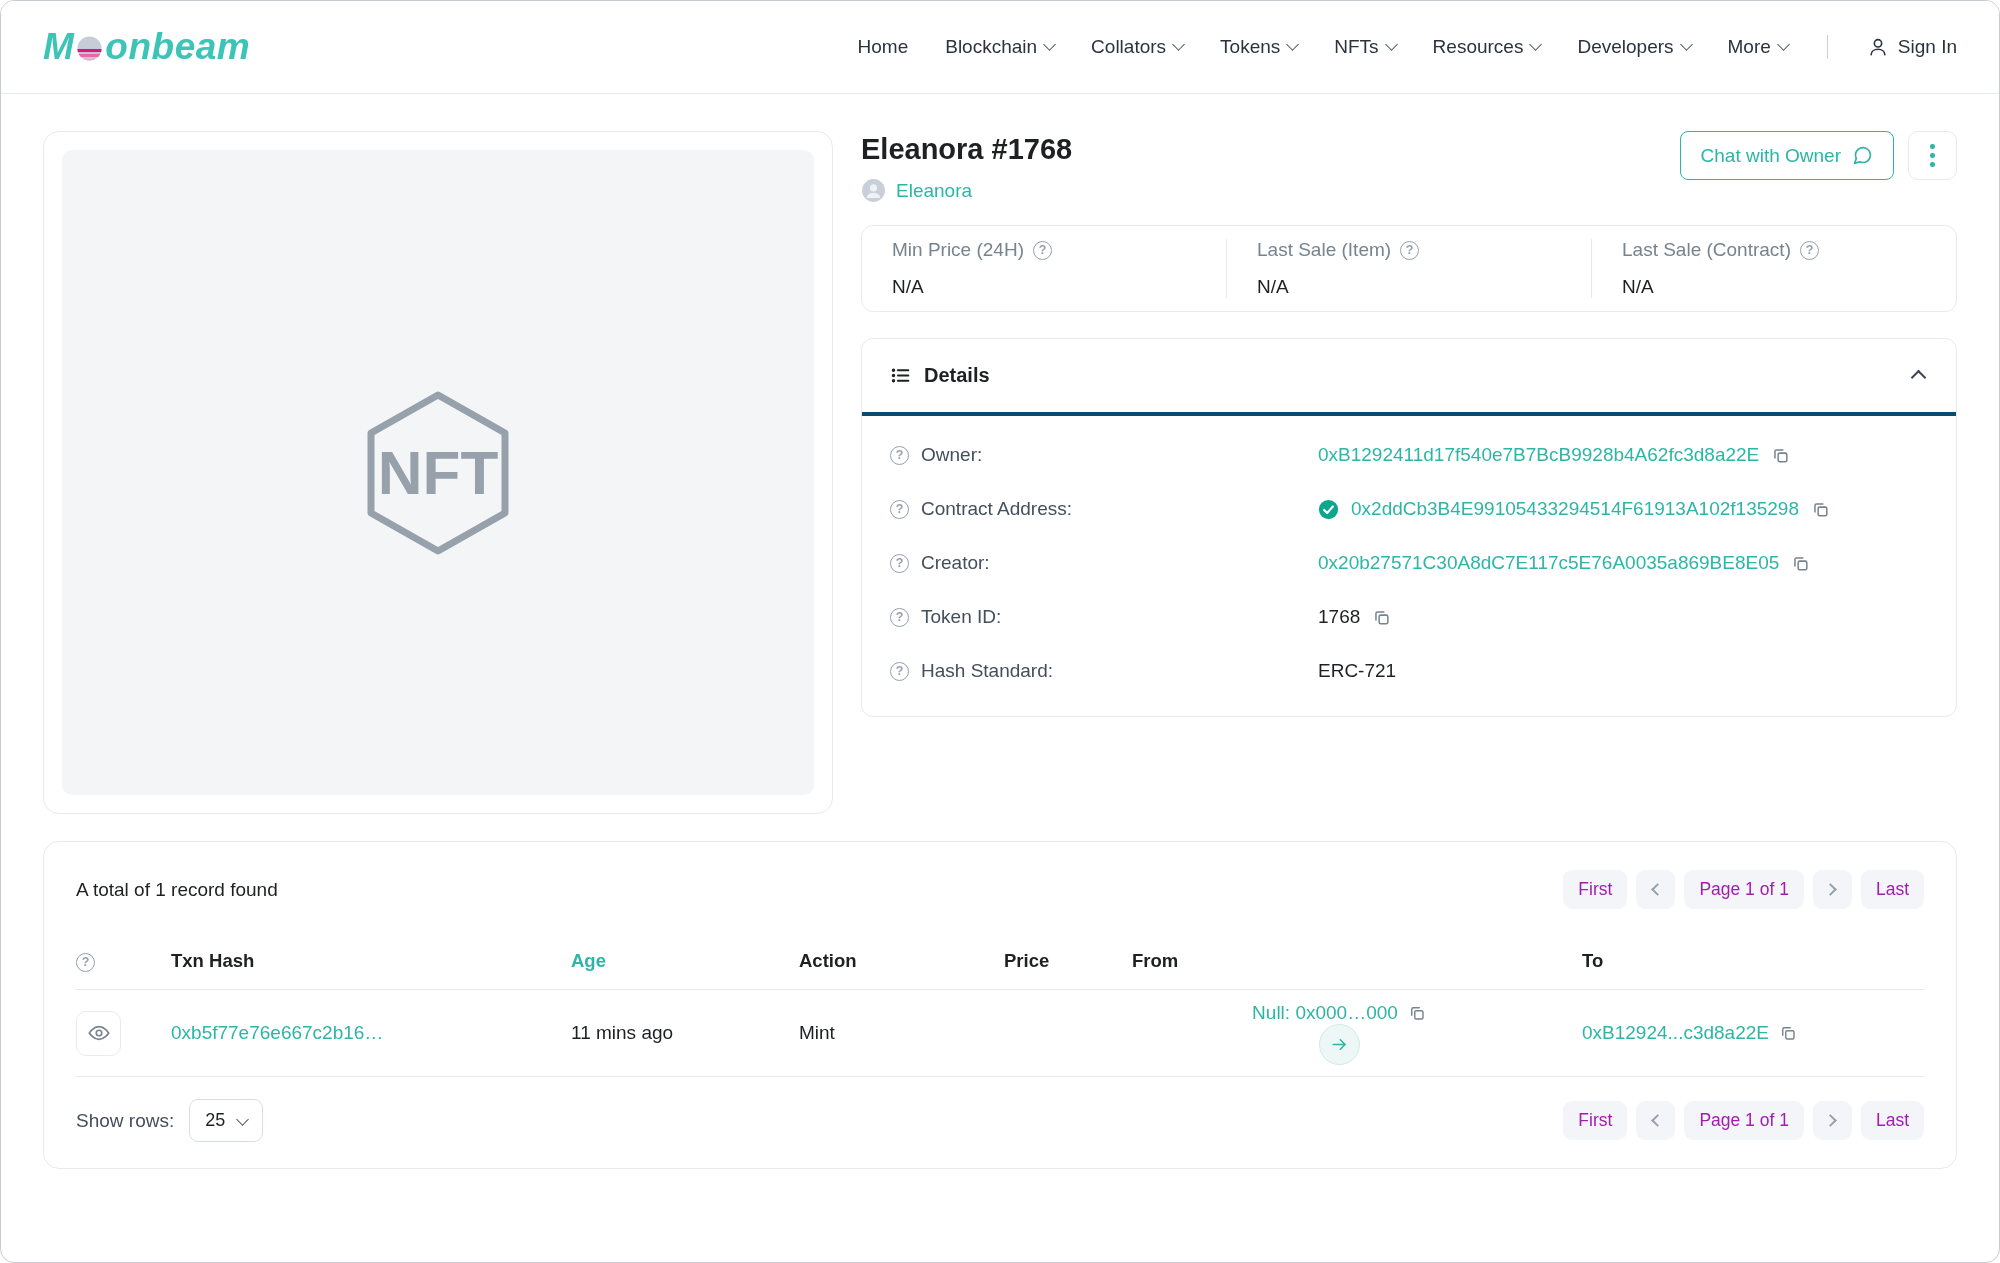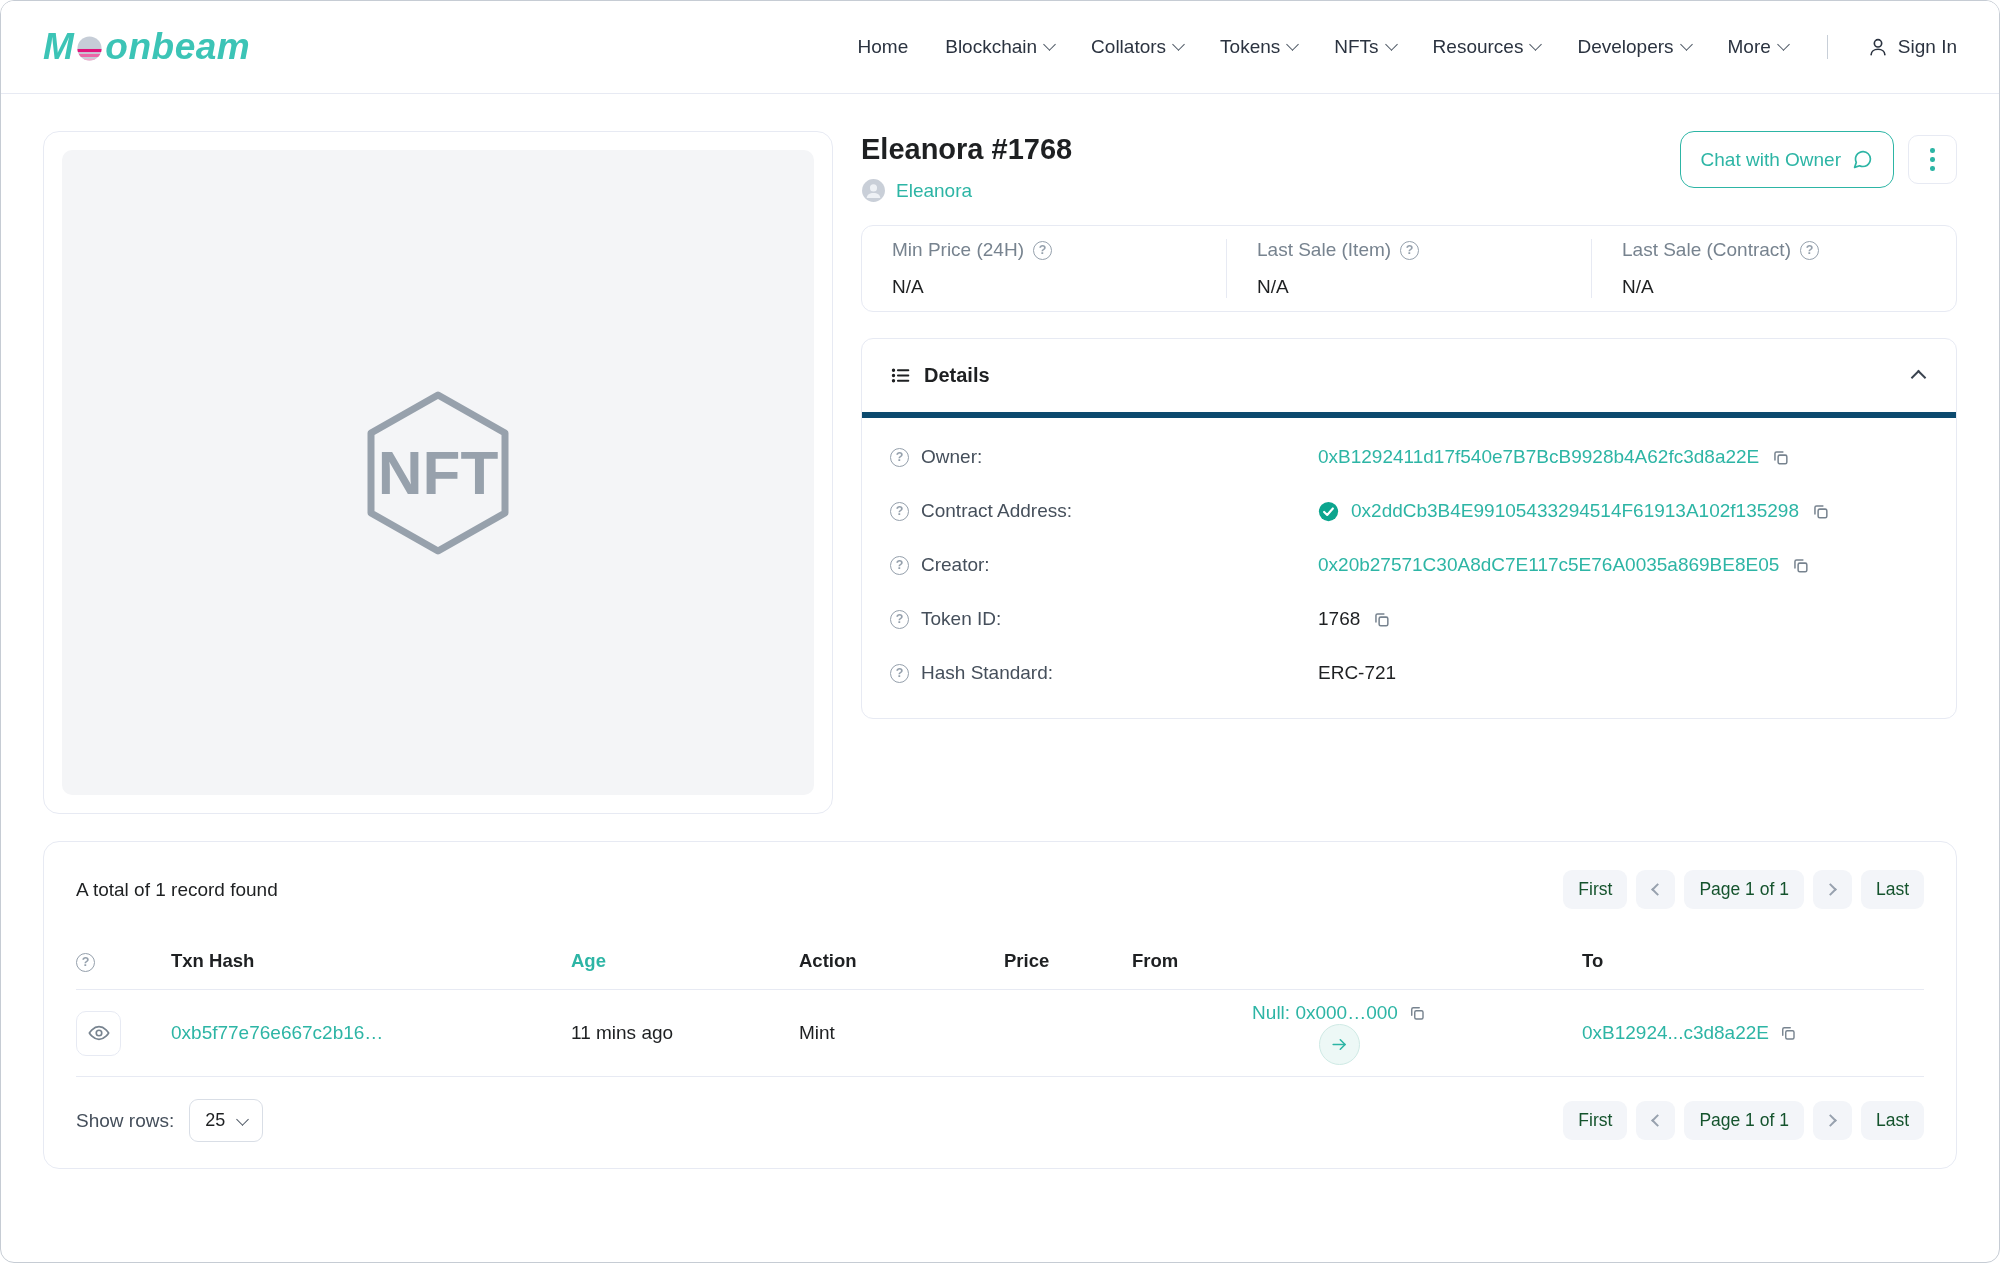--- a/index.html
+++ b/index.html
@@ -35,55 +35,55 @@
   
   .nft-card { width:790px; min-width:790px; height:683px; border:1px solid #e7eaf3; border-radius:16px; padding:18px; background:#fff; }
   .nft-ph { width:100%; height:100%; background:#f4f5f7; border-radius:10px; display:flex; align-items:center; justify-content:center; }
 
   
   .rightcol { flex:1; display:flex; flex-direction:column; }
   .title-row { display:flex; justify-content:space-between; align-items:flex-start; }
   h1 { font-size:29px; margin:2px 0 12px; color:#1e2022; font-weight:bold; }
   .collection { display:flex; align-items:center; gap:10px; color:#2db5a5; font-size:19px; cursor:pointer; }
   .actions { display:flex; gap:14px; align-items:center; }
-  .chat-btn { display:flex; align-items:center; gap:11px; border:1.5px solid #2db5a5; color:#2db5a5; background:#fff; border-radius:14px; height:57px; padding:0 20px; font-size:19px; cursor:pointer; font-family:inherit; }
+  .chat-btn { display:flex; align-items:center; gap:11px; border:1.5px solid #2db5a5; color:#2db5a5; background:#fff; border-radius:8px; height:49px; padding:0 20px; font-size:19px; cursor:pointer; font-family:inherit; }
   .kebab-btn { width:49px; height:49px; border:1px solid #e7eaf3; border-radius:10px; background:#fff; display:flex; align-items:center; justify-content:center; cursor:pointer; }
   .kebab-dots { display:flex; flex-direction:column; gap:4.5px; }
   .kebab-dots span { width:4.5px; height:4.5px; border-radius:50%; background:#2db5a5; }
 
   
   .stats-card { margin-top:22px; border:1px solid #e7eaf3; border-radius:12px; display:flex; padding:13px 0; background:#fff; }
   .stat { flex:1; padding:0 30px; }
   .stat + .stat { border-left:1px solid #e7eaf3; }
   .stat-label { color:#77838f; font-size:19px; display:flex; align-items:center; gap:9px; }
   .stat-value { margin-top:15px; font-size:19px; color:#1e2022; }
 
   .qicon { width:19px; height:19px; min-width:19px; border:1.6px solid #95a0ac; border-radius:50%; display:inline-flex; align-items:center; justify-content:center; font-size:12.5px; color:#95a0ac; font-weight:bold; font-style:normal; }
 
   
   .details-card { margin-top:26px; border:1px solid #e7eaf3; border-radius:12px; background:#fff; }
-  .details-head { display:flex; align-items:center; gap:13px; padding:23px 28px; border-bottom:6px solid #0c4a6e; }
+  .details-head { display:flex; align-items:center; gap:13px; padding:23px 28px; border-bottom:4px solid #0c4a6e; }
   .details-title { font-size:20px; font-weight:bold; color:#1e2022; flex:1; }
   .collapse-btn { background:none; border:none; cursor:pointer; padding:6px 4px; }
   .chev-up { display:block; width:11px; height:11px; border-left:2px solid #3b4450; border-top:2px solid #3b4450; transform:rotate(45deg); margin-top:4px; }
   .details-body { padding:12px 28px 18px; }
   .drow { display:flex; align-items:center; min-height:54px; }
   .dlabel { width:428px; min-width:428px; display:flex; align-items:center; gap:12px; color:#454f5b; font-size:19px; }
   .dvalue { display:flex; align-items:center; gap:12px; font-size:19px; color:#1e2022; }
   .link { color:#2db5a5; cursor:pointer; text-decoration:none; }
 
   .copy-btn { background:none; border:none; padding:0; cursor:pointer; display:flex; align-items:center; }
 
   
   .activity-card { margin-top:27px; margin-bottom:22px; border:1px solid #e7eaf3; border-radius:16px; background:#fff; }
   .act-head { padding:26px 32px; font-size:20px; font-weight:bold; border-bottom:1px solid #e7eaf3; color:#1e2022; }
   .act-body { padding:0 32px; }
   .summary-row { display:flex; justify-content:space-between; align-items:center; padding:28px 0 23px; font-size:19px; color:#1e2022; }
   .pagination { display:flex; gap:9px; align-items:center; }
-  .pg { height:39px; display:flex; align-items:center; justify-content:center; background:#f3f5f9; border:none; border-radius:9px; color:#14532d; font-size:17.5px; padding:0 15px; cursor:pointer; font-family:inherit; white-space:nowrap; }
+  .pg { height:39px; display:flex; align-items:center; justify-content:center; background:#f3f5f9; border:none; border-radius:9px; color:#a21caf; font-size:17.5px; padding:0 15px; cursor:pointer; font-family:inherit; white-space:nowrap; }
   .pg.sq { width:39px; padding:0; }
   .c-left  { width:9px; height:9px; border-left:2px solid #97a1ae; border-bottom:2px solid #97a1ae; transform:rotate(45deg); margin-left:3px; }
   .c-right { width:9px; height:9px; border-right:2px solid #97a1ae; border-top:2px solid #97a1ae; transform:rotate(45deg); margin-right:3px; }
 
   .tgrid { display:grid; grid-template-columns:95px 400px 228px 205px 128px 450px 1fr; align-items:center; }
   .tbl-head { height:58px; border-bottom:1px solid #e7eaf3; font-size:18.5px; font-weight:bold; color:#1e2022; }
   .tbl-head .teal { color:#2db5a5; cursor:pointer; }
   .tbl-row { height:87px; border-bottom:1px solid #e7eaf3; font-size:19px; color:#1e2022; }
   .eye-btn { width:45px; height:45px; border:1px solid #e7eaf3; border-radius:10px; background:#fff; display:flex; align-items:center; justify-content:center; cursor:pointer; }
   .cell-flex { display:flex; align-items:center; gap:10px; }

